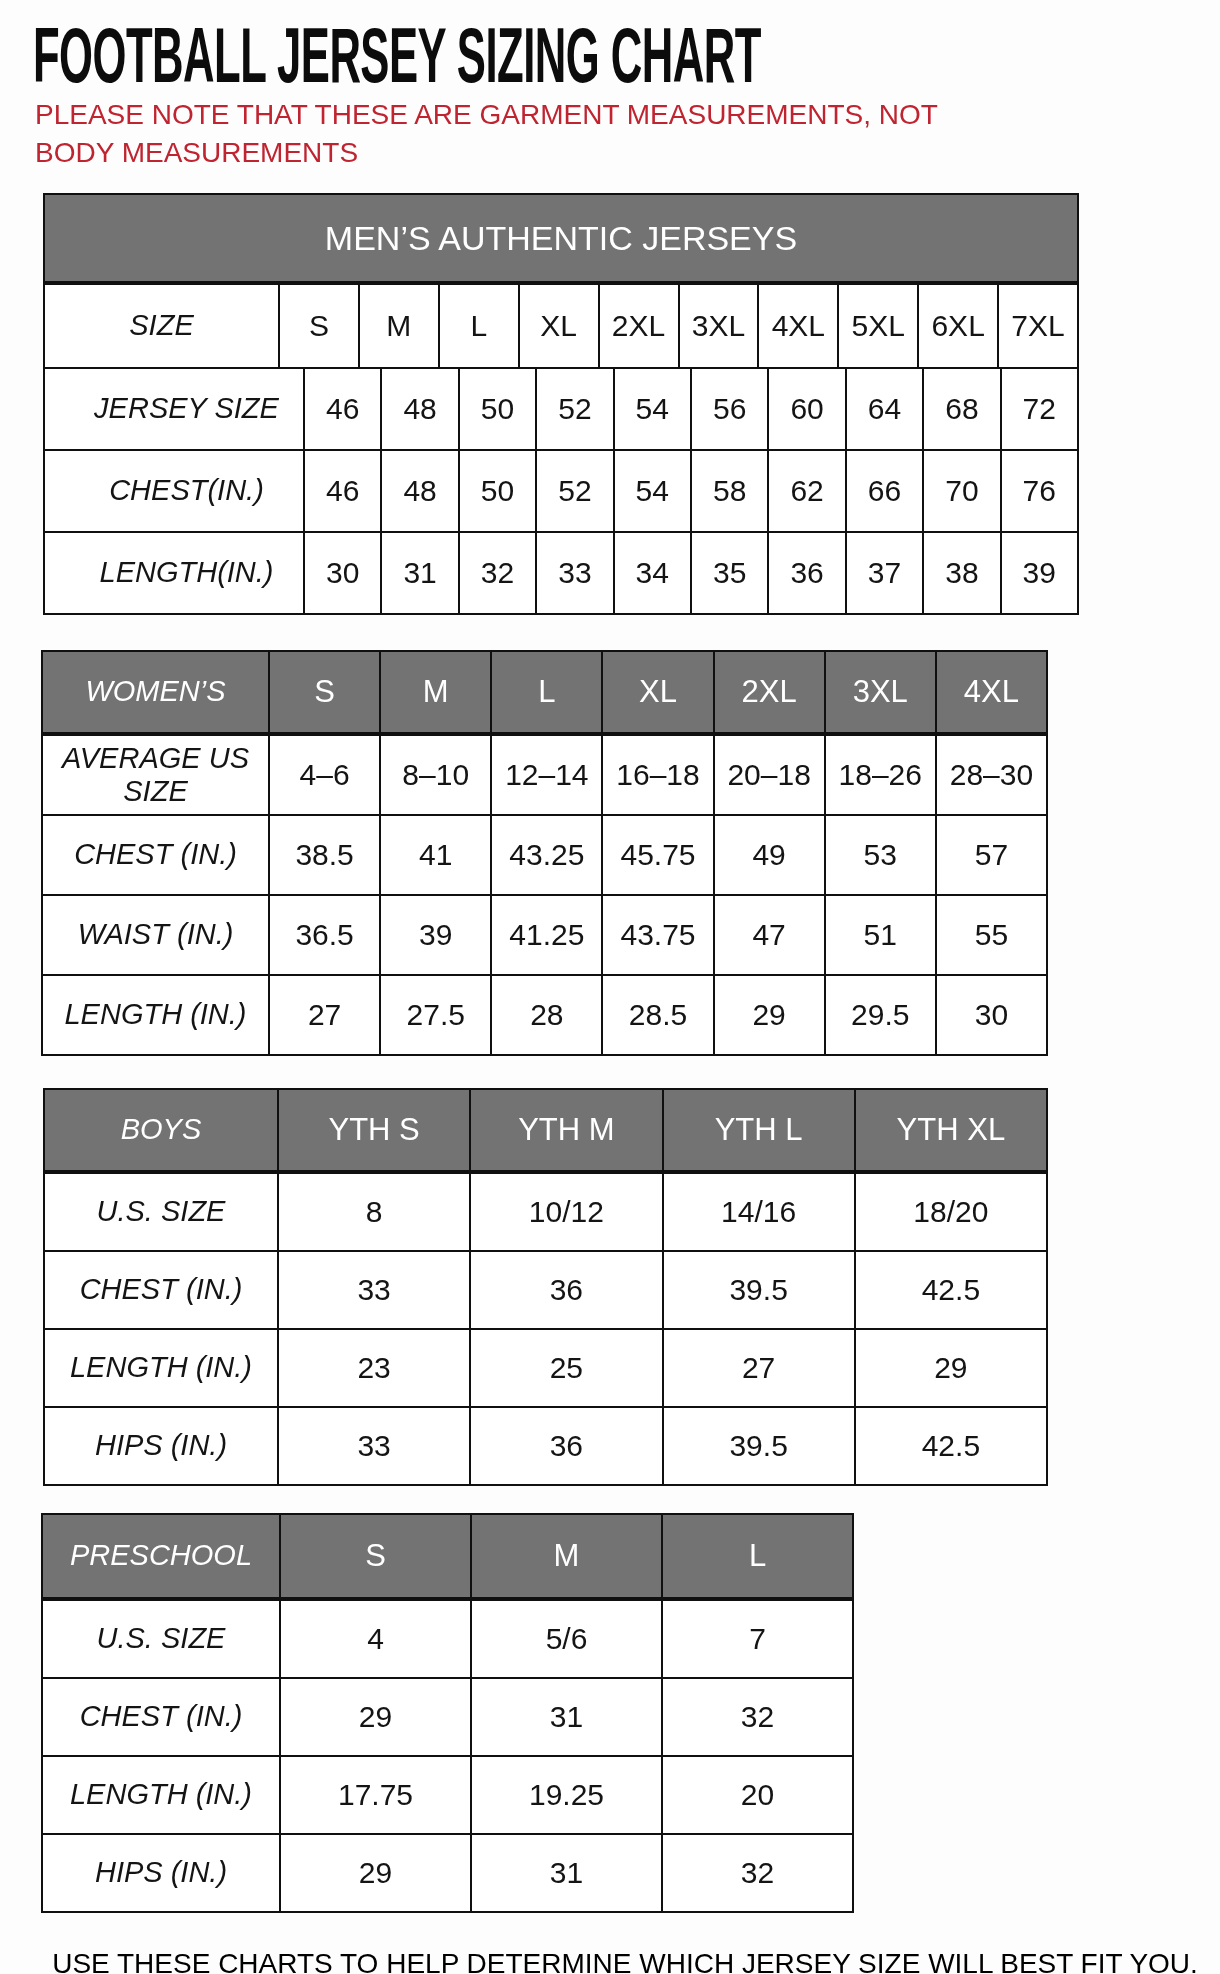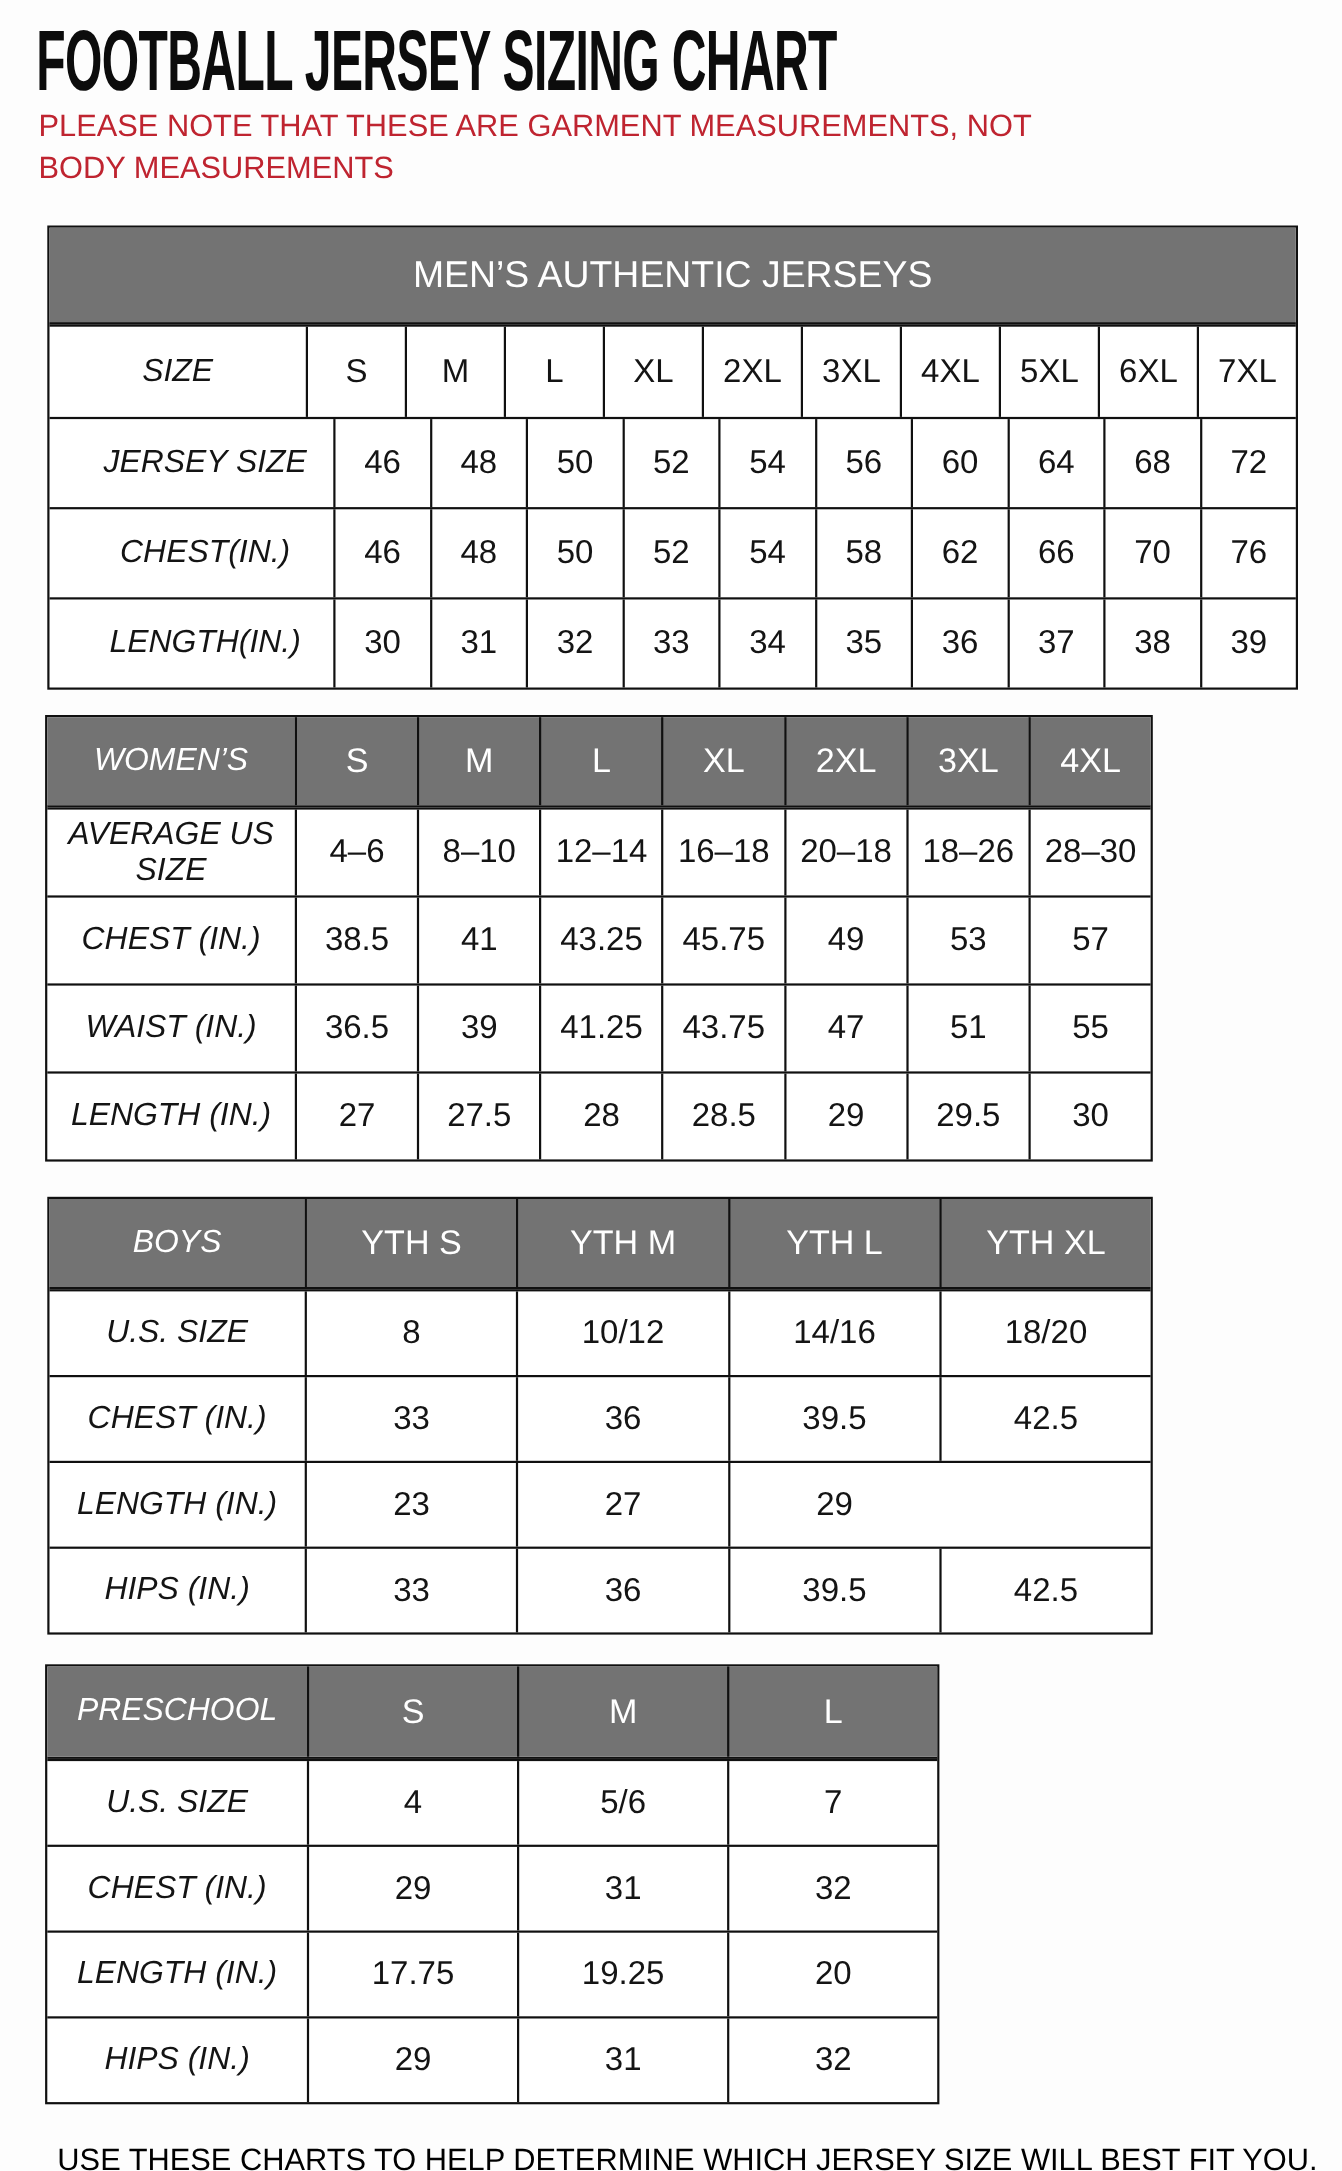--- a/index.html
+++ b/index.html
@@ -77,21 +77,21 @@
   }
   .cell + .cell { border-left: 2px solid #101010; }
   .gray-head .cell {
     background: #737373;
     color: #ffffff;
     font-size: 31px;
   }
   .cell.label { font-size: 29px; font-style: italic; }
 
   
-  .mens { left: 43px; top: 205px; width: 1137px; }
+  .mens { left: 43px; top: 193px; width: 1036px; }
   .mens .row { grid-template-columns: 233px repeat(10, 1fr); }
   .mens .row.colhead { height: 84px; }
   .mens .row.body { height: 82px; padding-left: 25px; }
 
   
   .womens { left: 41px; top: 650px; width: 1007px; }
   .womens .row { grid-template-columns: 225px repeat(7, 1fr); }
   .womens .row.colhead { height: 82px; }
   .womens .row.body { height: 80px; }
 
@@ -239,20 +239,21 @@
       <div class="row body">
         <div class="cell label">CHEST (IN.)</div>
         <div class="cell">33</div>
         <div class="cell">36</div>
         <div class="cell">39.5</div>
         <div class="cell">42.5</div>
       </div>
       <div class="row body">
         <div class="cell label">LENGTH (IN.)</div>
         <div class="cell">23</div>
+        <div class="cell">25</div>
         <div class="cell">27</div>
         <div class="cell">29</div>
       </div>
       <div class="row body">
         <div class="cell label">HIPS (IN.)</div>
         <div class="cell">33</div>
         <div class="cell">36</div>
         <div class="cell">39.5</div>
         <div class="cell">42.5</div>
       </div>

